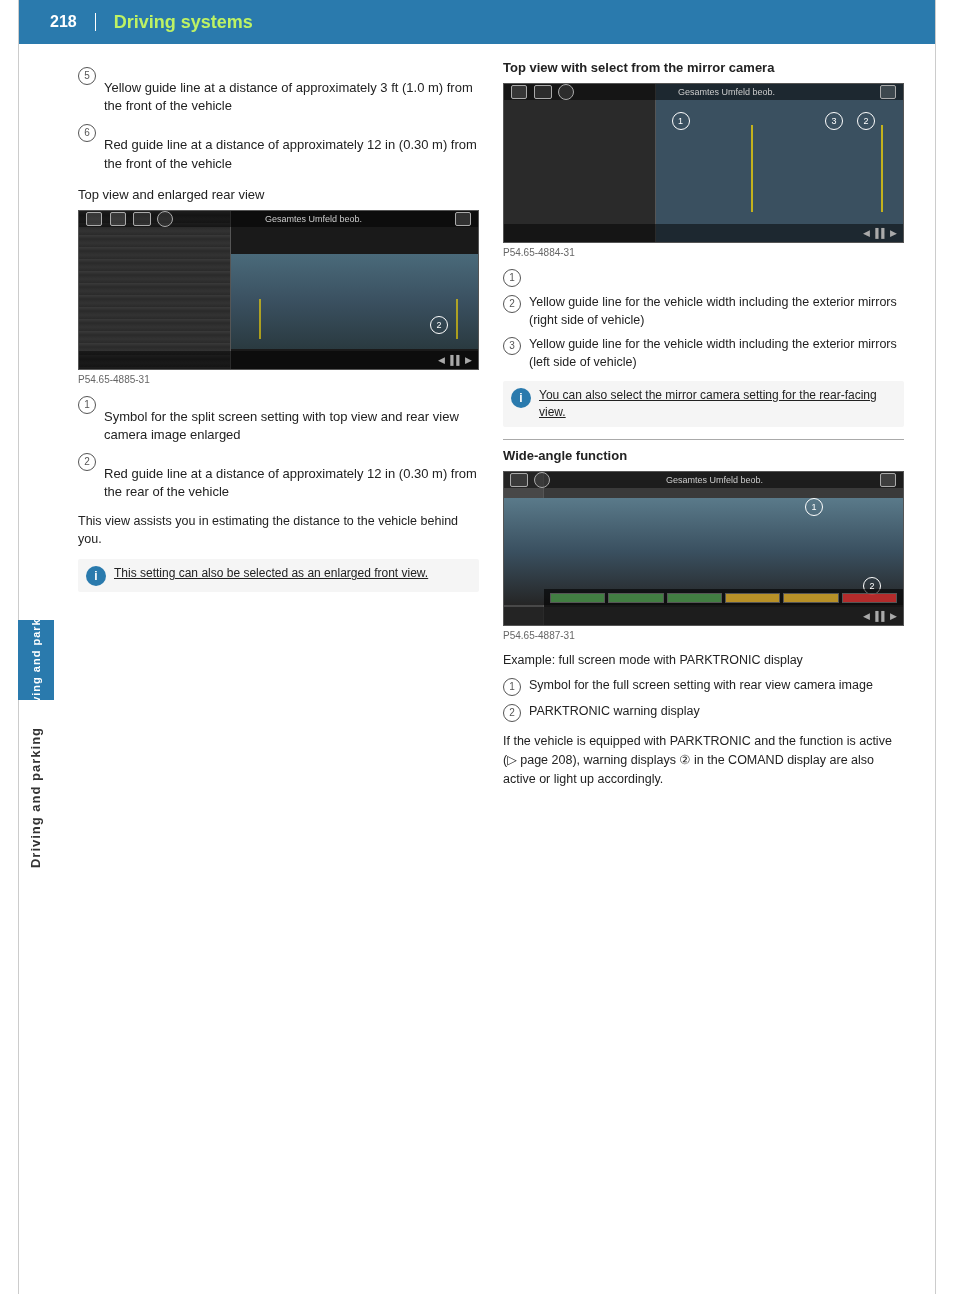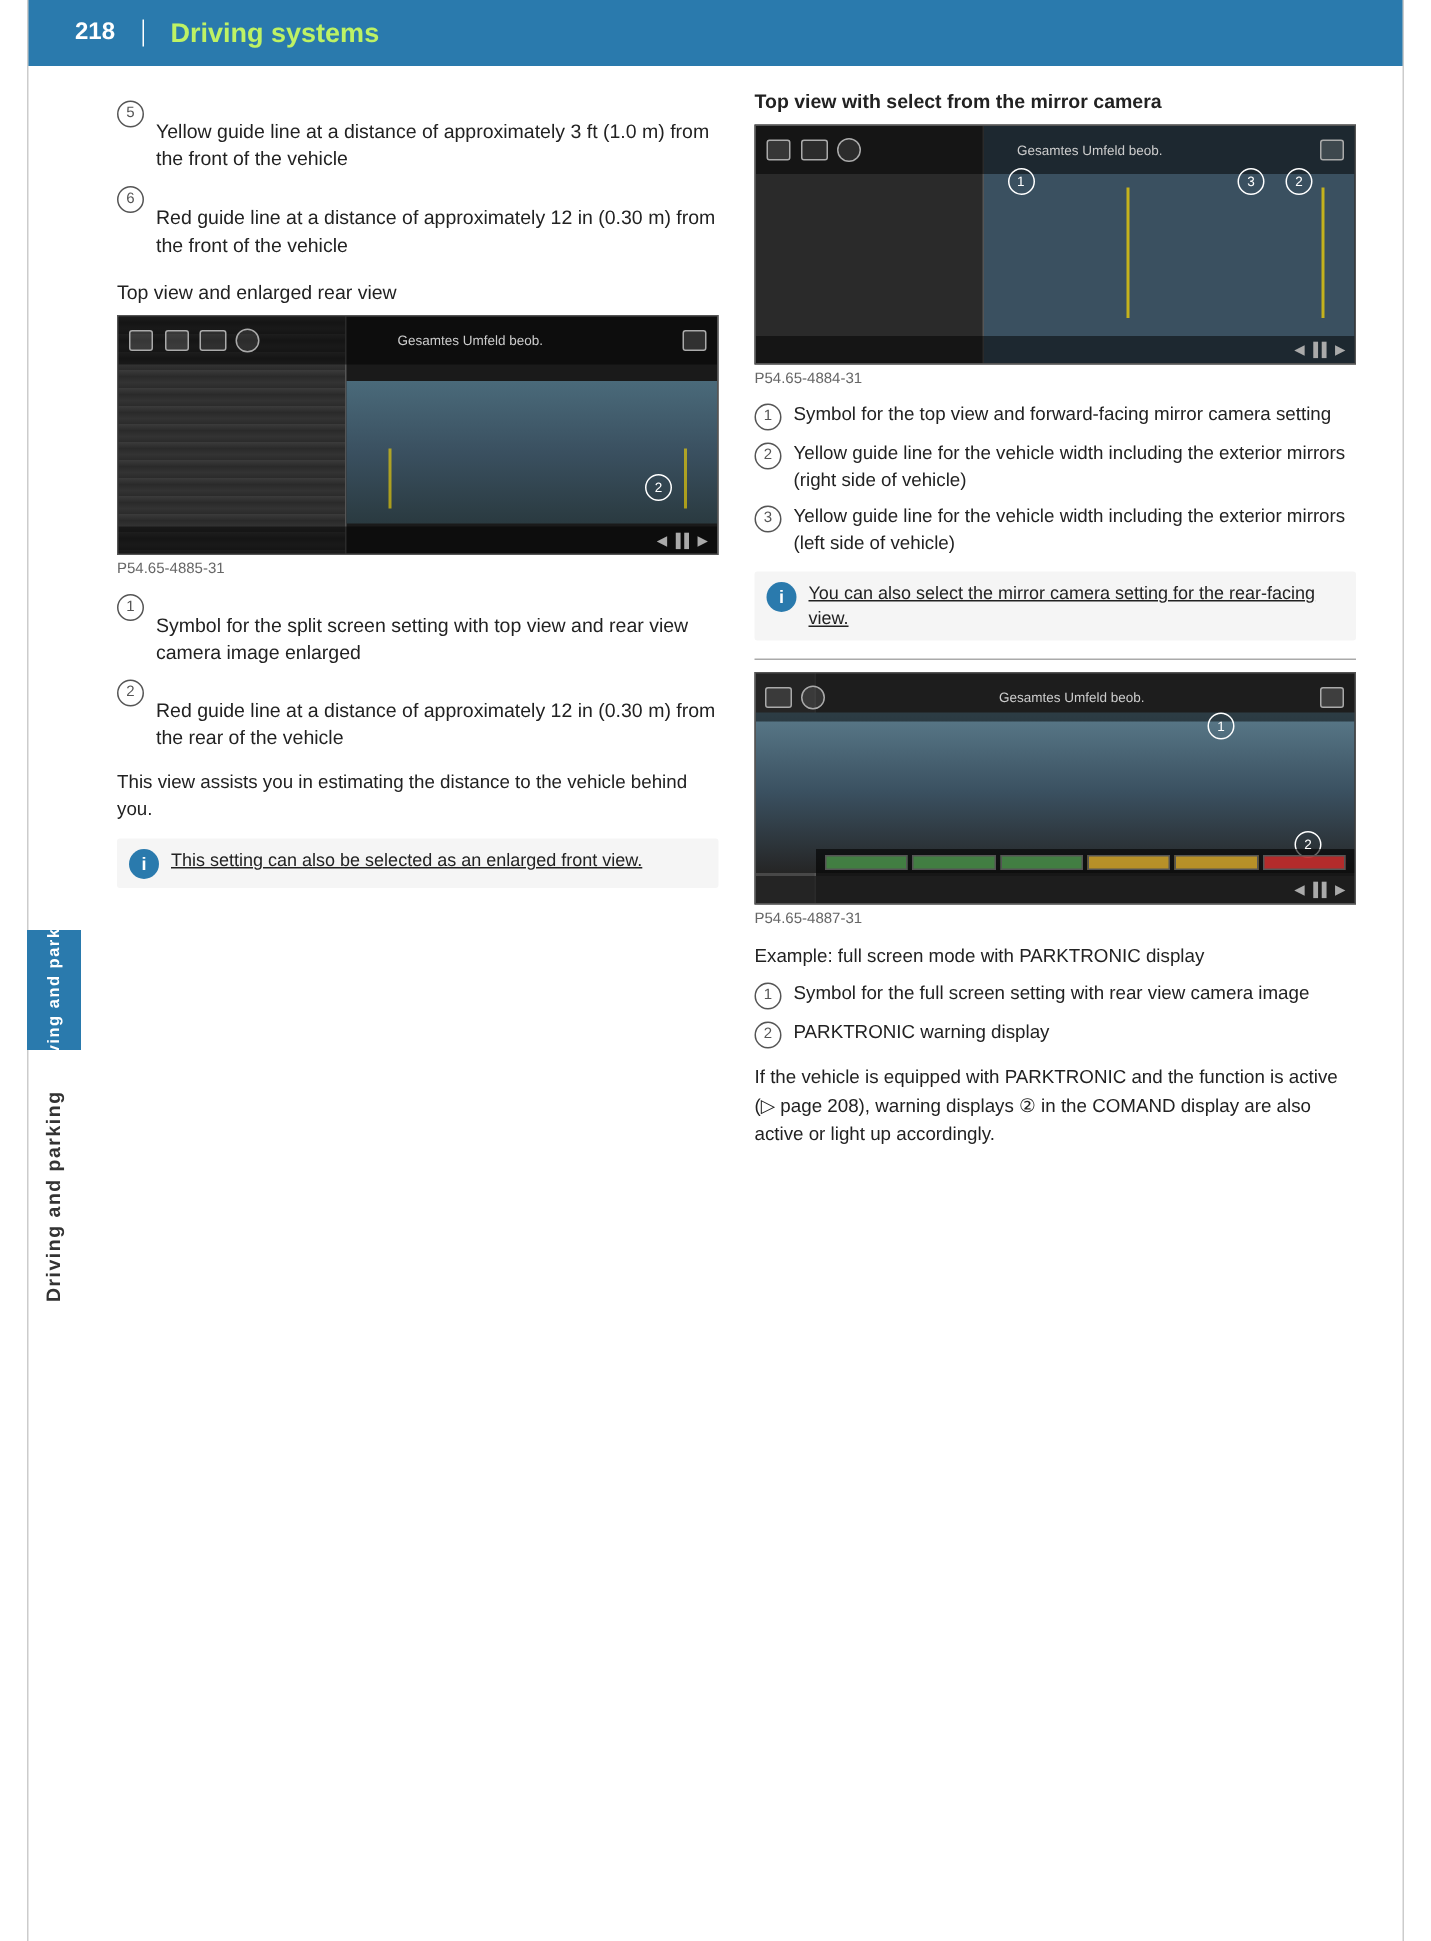--- a/index.html
+++ b/index.html
@@ -171,21 +171,21 @@
       height: 100%;
       background: repeating-linear-gradient(
         180deg,
         #3a3a3a 0px, #2a2a2a 4px, #333 8px, #2a2a2a 12px
       );
       border-right: 1px solid #555;
     }
     .cam-top-bar {
       position: absolute;
       top: 0; left: 0; right: 0;
-      height: 32px;
+      height: 16px;
       background: rgba(0,0,0,0.5);
       display: flex;
       align-items: center;
       padding: 0 6px;
       gap: 6px;
     }
     .cam-bottom-bar {
       position: absolute;
       bottom: 0; left: 0; right: 0;
       height: 18px;
@@ -511,38 +511,38 @@
         <div class="cam-bottom-bar">
           <span style="color:#aaa;font-size:9px;">◀ ▐ ▌ ▶</span>
         </div>
       </div>
     </div>
     <div class="img-caption">P54.65-4884-31</div>
 
     <div class="num-list">
       <div class="num-item">
         <span class="num-circle">1</span>
-        <span>Symbol for the top view and forward-facing mirror camera setting</span>
       </div>
       <div class="num-item">
         <span class="num-circle">2</span>
         <span>Yellow guide line for the vehicle width including the exterior mirrors (right side of vehicle)</span>
       </div>
       <div class="num-item">
         <span class="num-circle">3</span>
         <span>Yellow guide line for the vehicle width including the exterior mirrors (left side of vehicle)</span>
       </div>
     </div>
 
     <div class="info-note">
       <div class="info-icon">i</div>
       <span class="info-text">You can also select the mirror camera setting for the rear-facing view.</span>
     </div>
 
     <hr class="section-divider">
+    <div class="section-heading-right">Wide-angle function</div>
 
     <div class="camera-img camera-img-wide">
       <div class="cam-wide-bg">
         <div class="cam-wide-sidebar"></div>
         <div class="cam-wide-road"></div>
 
         <div class="cam-top-bar">
           <div style="width:18px;height:14px;border:1px solid #aaa;background:rgba(255,255,255,0.1);border-radius:2px;"></div>
           <div class="cam-circle-icon"></div>
           <div style="flex:1;text-align:center;color:#ccc;font-size:9px;">Gesamtes Umfeld beob.</div>

